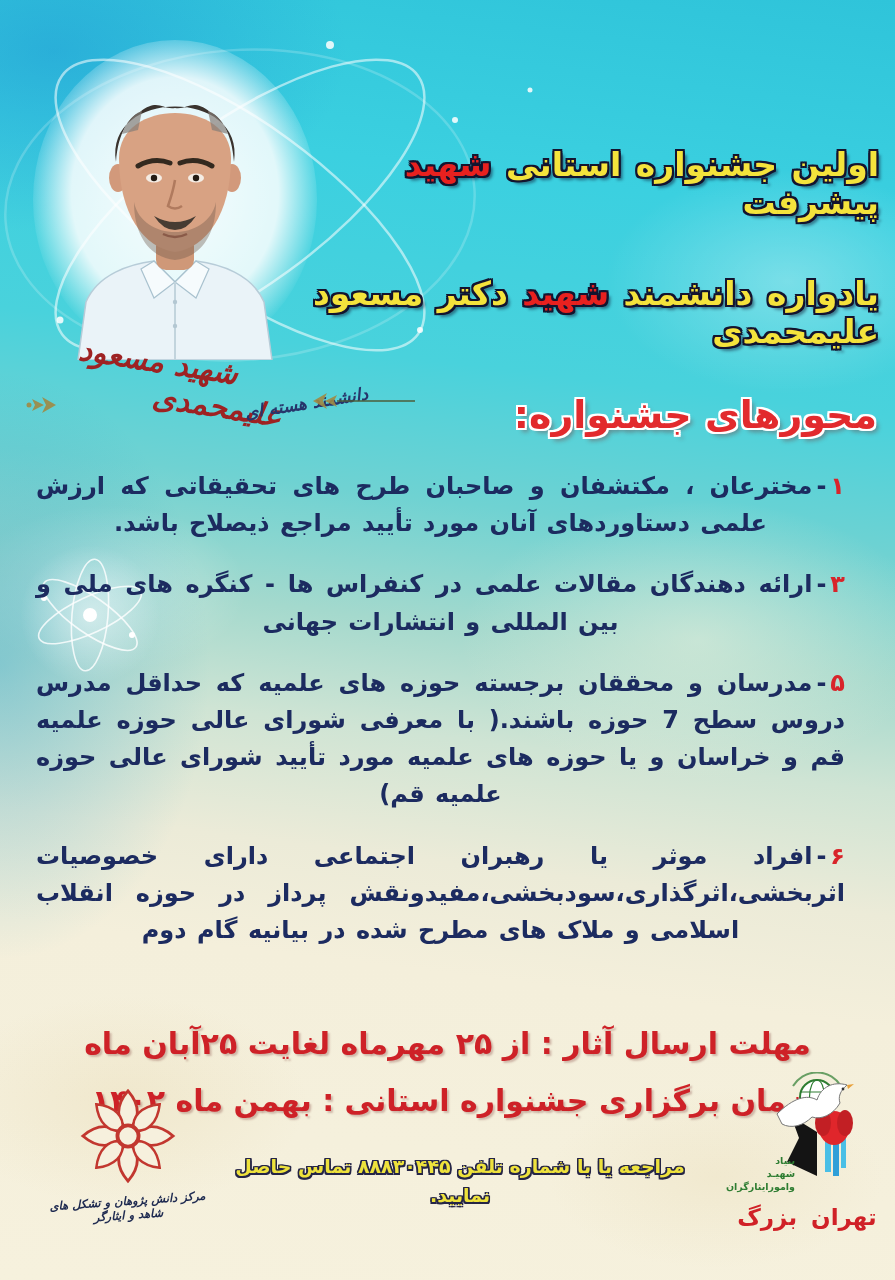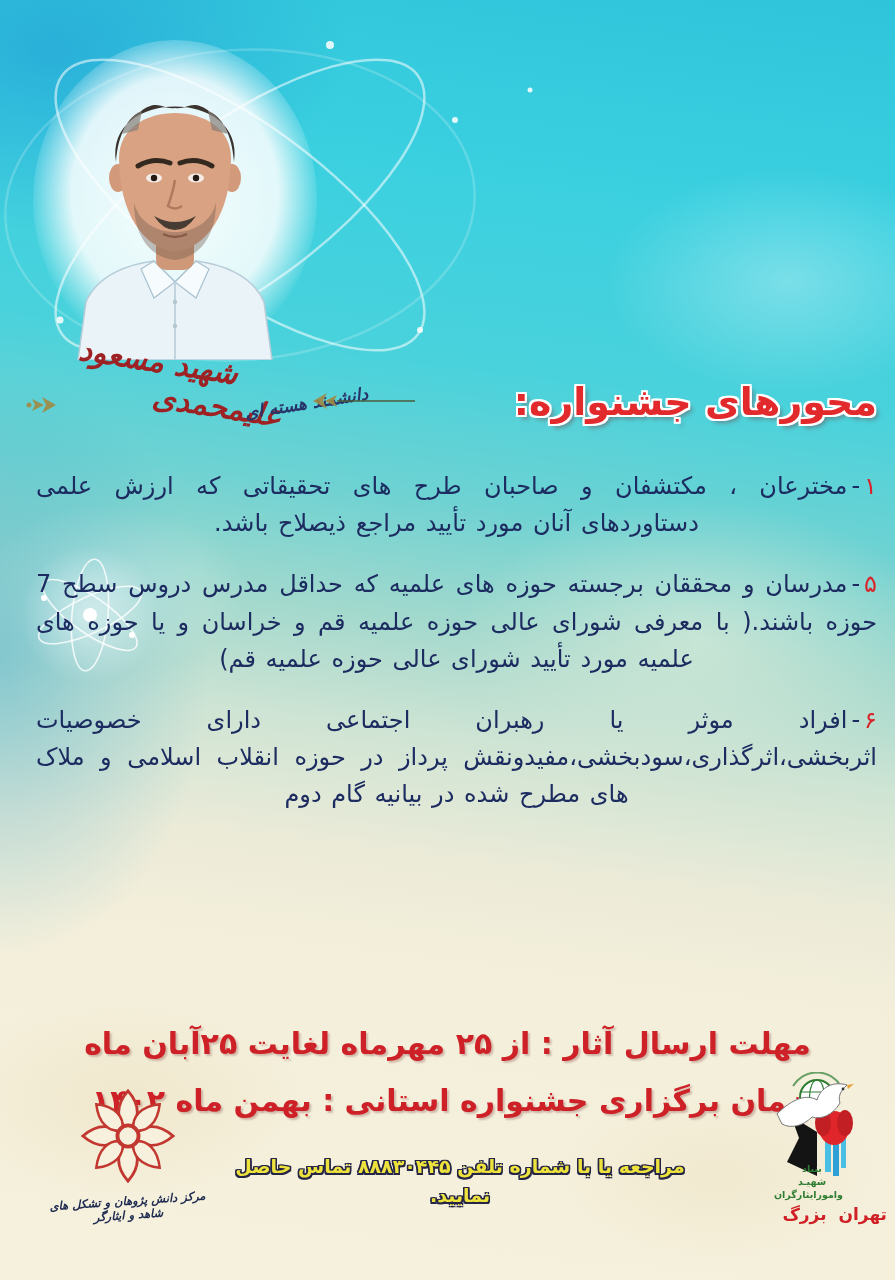--- a/index.html
+++ b/index.html
@@ -44,24 +44,24 @@
   
   .calligraphy{ position:absolute; left:16px; top:336px; width:420px; height:120px; }
   .callig-text{ position:absolute; right:66px; top:18px; width:300px; direction:rtl; text-align:center;
      transform:rotate(9deg); font-family:"DejaVu Serif", serif; font-style:italic; font-weight:bold; }
   .callig-navy{ display:inline-block; font-size:17px; color:#27356b; transform:rotate(-18deg) translateY(14px); }
   .callig-red{ font-size:30px; color:#9e2223; }
   .orn-left{ position:absolute; left:8px; top:52px; }
   .orn-right{ position:absolute; left:295px; top:48px; }
 
   
-  .section-heading{ position:absolute; top:380px; right:18px; margin:0; direction:rtl;
+  .section-heading{ position:absolute; top:393px; right:18px; margin:0; direction:rtl;
      font-size:38px; font-weight:bold; color:#e22a2d; }
-  .topics{ position:absolute; top:444px; left:26px; right:8px; direction:rtl;
-     font-size:24px; font-weight:normal; color:#1c2b60; line-height:37.2px; word-spacing:2px; }
+  .topics{ position:absolute; top:444px; left:26px; right:40px; direction:rtl;
+     font-size:24px; font-weight:bold; color:#1c2b60; line-height:37.2px; word-spacing:2px; }
   .topic{ text-align:justify; text-align-last:center; padding:0 10px; }
   .topic.single{ text-align-last:right; }
   .topic .num{ color:#d8242a; }
   .topic .dash{ color:#1c2b60; padding:0 4px; }
 
   
   .deadline{ position:absolute; top:1026px; left:60px; right:60px; direction:rtl; text-align:center;
      font-size:30px; font-weight:bold; color:#ce2127; text-shadow:2px 2px 2px rgba(100,20,20,.25); }
   .event-date{ position:absolute; top:1083px; left:60px; right:60px; direction:rtl; text-align:center;
      font-size:30px; font-weight:bold; color:#ce2127; text-shadow:2px 2px 2px rgba(100,20,20,.25); }
@@ -69,24 +69,24 @@
   
   .contact{ position:absolute; top:1152px; left:220px; width:480px; direction:rtl; text-align:center;
      font-size:19px; font-weight:bold; color:#eee23c; line-height:29px; }
 
   
   .logo-left{ position:absolute; left:48px; top:1088px; width:160px; text-align:center; }
   .logo-left .caption{ margin-top:6px; font-size:11.5px; font-weight:bold; color:#1e2a50;
      font-family:"DejaVu Serif", serif; font-style:italic; direction:rtl; transform:rotate(-4deg); }
   .logo-right{ position:absolute; right:8px; top:1072px; width:160px; height:170px; }
   .logo-right svg{ position:absolute; right:12px; top:0; }
-  .bonyad-lines{ position:absolute; left:6px; top:90px; width:62px; direction:rtl; text-align:center;
-     font-size:9.5px; font-weight:bold; color:#2e7d32; line-height:13px;margin-left:48px; }
-  .bonyad-city{ position:absolute; left:0; right:0; top:132px; direction:rtl; text-align:right;
-     font-size:17px; font-weight:bold; color:#d02127; word-spacing:6px; }
+  .bonyad-lines{ position:absolute; left:6px; top:82px; width:62px; direction:rtl; 
+     font-size:9.5px; font-weight:bold; color:#2e7d32; line-height:13px; }
+  .bonyad-city{ position:absolute; left:0; right:0; top:132px; direction:rtl; text-align:center;
+     font-size:23px; font-weight:bold; color:#d02127; word-spacing:6px; }
 </style>
 </head>
 <body>
 
 <div class="poster" dir="rtl">
 
   <svg class="orbits" width="620" height="500" viewBox="0 0 620 500">
     <g fill="none" stroke="rgba(255,255,255,0.55)" stroke-width="2.5">
       <ellipse cx="240" cy="205" rx="220" ry="82" transform="rotate(-36 240 205)"></ellipse>
       <ellipse cx="240" cy="205" rx="220" ry="82" transform="rotate(36 240 205)"></ellipse>
@@ -161,20 +161,32 @@
     <g fill="none" stroke="rgba(255,255,255,0.8)" stroke-width="1.6">
       <ellipse cx="80" cy="75" rx="56" ry="18" transform="rotate(-25 80 75)"></ellipse>
       <ellipse cx="80" cy="75" rx="56" ry="18" transform="rotate(35 80 75)"></ellipse>
       <ellipse cx="80" cy="75" rx="56" ry="18" transform="rotate(95 80 75)"></ellipse>
     </g>
     <circle cx="80" cy="75" r="7" fill="#ffffff"></circle>
     <circle cx="34" cy="58" r="3" fill="#ffffff"></circle>
       <circle cx="122" cy="95" r="3" fill="#ffffff"></circle>
   </svg>
 
+  <header class="title-block">
+    <div class="t-line l1 outline-dark">
+      <span>اولین جشنواره استانی</span>
+      <span class="hl">شهید</span>
+      <span>پیشرفت</span>
+    </div>
+    <div class="t-line l2 outline-dark">
+      <span>یادواره دانشمند</span>
+      <span class="hl">شهید</span>
+      <span>دکتر مسعود علیمحمدی</span>
+    </div>
+  </header>
 
   <div class="calligraphy" dir="ltr">
     <svg class="orn-left" width="34" height="34" viewBox="0 0 34 34">
       <g fill="#a08a44" opacity="0.9">
         <path d="M32,17 L18,9 L22,17 L18,25 Z"></path>
         <path d="M20,17 L8,11 L11,17 L8,23 Z"></path>
         <circle cx="5" cy="17" r="2.5"></circle>
       </g>
     </svg>
     <div class="callig-text" dir="rtl">
@@ -187,20 +199,21 @@
         <path d="M14,17 L26,11 L23,17 L26,23 Z"></path>
       </g>
       <line x1="26" y1="17" x2="104" y2="17" stroke="#4c5c3a" stroke-width="1.4"></line>
     </svg>
   </div>
 
   <h2 class="section-heading outline-white">محورهای جشنواره:</h2>
 
   <section class="topics">
     <p class="topic"><span class="num">۱</span><span class="dash">-</span><span>مخترعان ، مکتشفان و صاحبان طرح های تحقیقاتی که ارزش علمی دستاوردهای آنان مورد تأیید مراجع ذیصلاح باشد.</span></p>
+    <p class="topic"><span class="num">۳</span><span class="dash">-</span><span>ارائه دهندگان مقالات علمی در کنفراس ها - کنگره های ملی و بین المللی و انتشارات جهانی</span></p>
     <p class="topic"><span class="num">۵</span><span class="dash">-</span><span>مدرسان و محققان برجسته حوزه های علمیه که حداقل مدرس دروس سطح 7 حوزه باشند.( با معرفی شورای عالی حوزه علمیه قم و خراسان و یا حوزه های علمیه مورد تأیید شورای عالی حوزه علمیه قم)</span></p>
     <p class="topic"><span class="num">۶</span><span class="dash">-</span><span>افراد موثر یا رهبران اجتماعی دارای خصوصیات اثربخشی،اثرگذاری،سودبخشی،مفیدونقش پرداز در حوزه انقلاب اسلامی و ملاک های مطرح شده در بیانیه گام دوم</span></p>
   </section>
 
   <div class="deadline">مهلت ارسال آثار : از ۲۵ مهرماه لغایت ۲۵آبان ماه</div>
   <div class="event-date">زمان برگزاری جشنواره استانی : بهمن ماه ۱۴۰۲</div>
 
   <div class="contact outline-navy">
     <div>مراجعه یا با شماره تلفن ۸۸۸۳۰۴۴۵ تماس حاصل نمایید.</div>
   </div>

